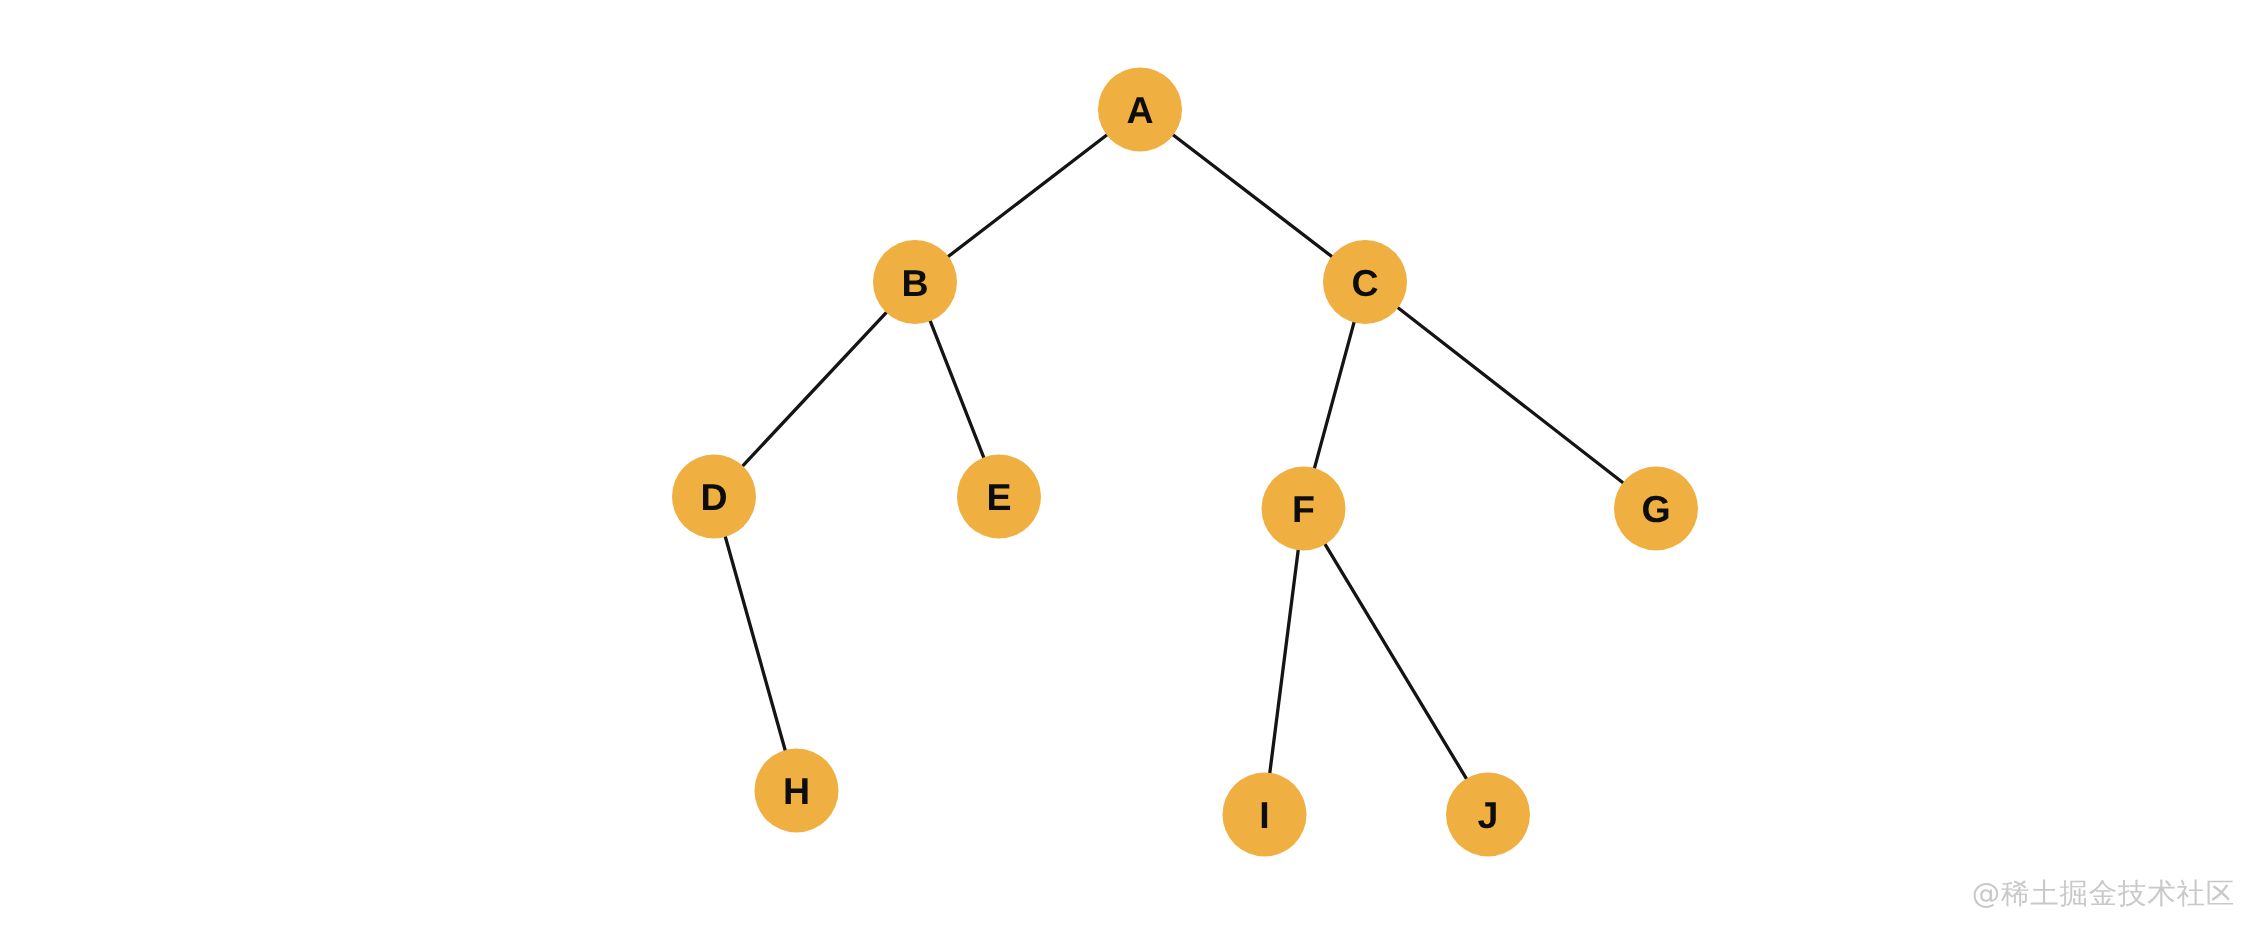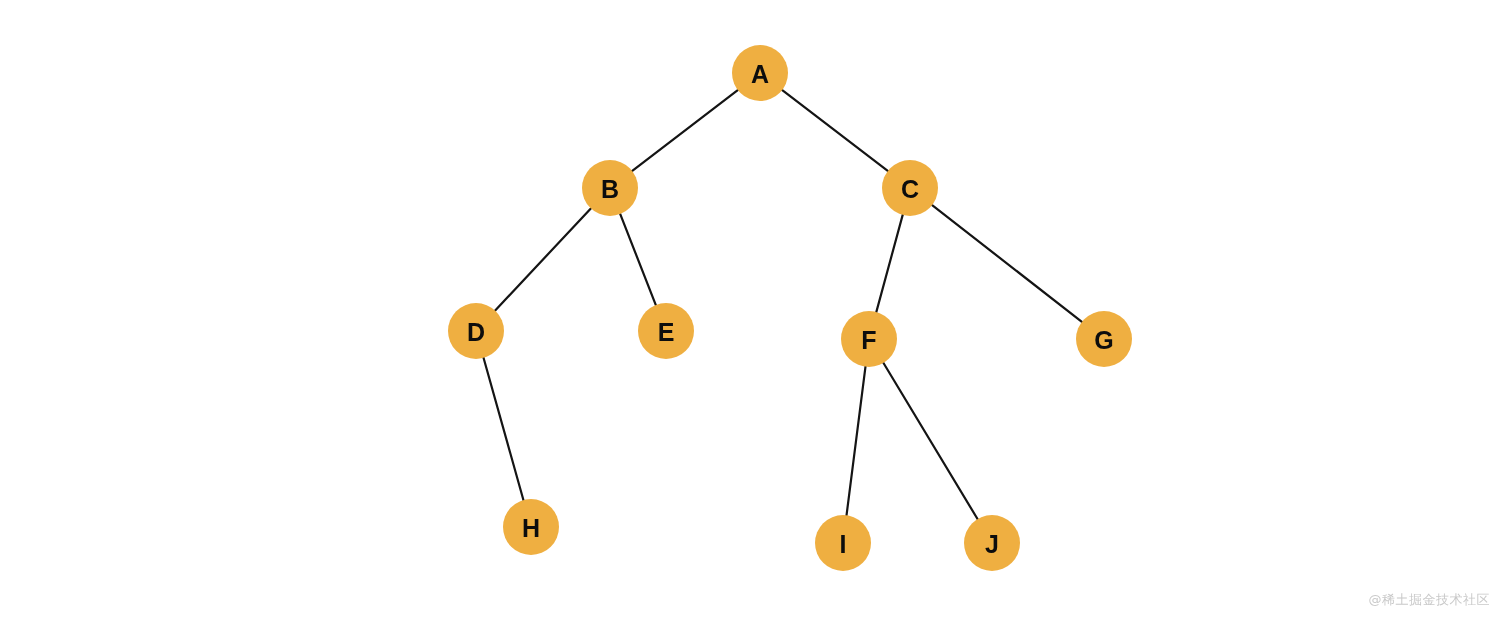--- a/index.html
+++ b/index.html
@@ -41,21 +41,21 @@
     fill: #0d0d0d;
     text-anchor: middle;
     dominant-baseline: central;
     user-select: none;
   }
   .watermark {
     position: absolute;
     right: 22px;
     bottom: 12px;
     font-family: "DejaVu Sans", sans-serif;
-    font-size: 13px;
+    font-size: 19px;
     color: #c9c9c9;
     letter-spacing: 0.5px;
     white-space: nowrap;
     user-select: none;
   }
 </style>
 </head>
 <body>
 
 <div id="canvas">

